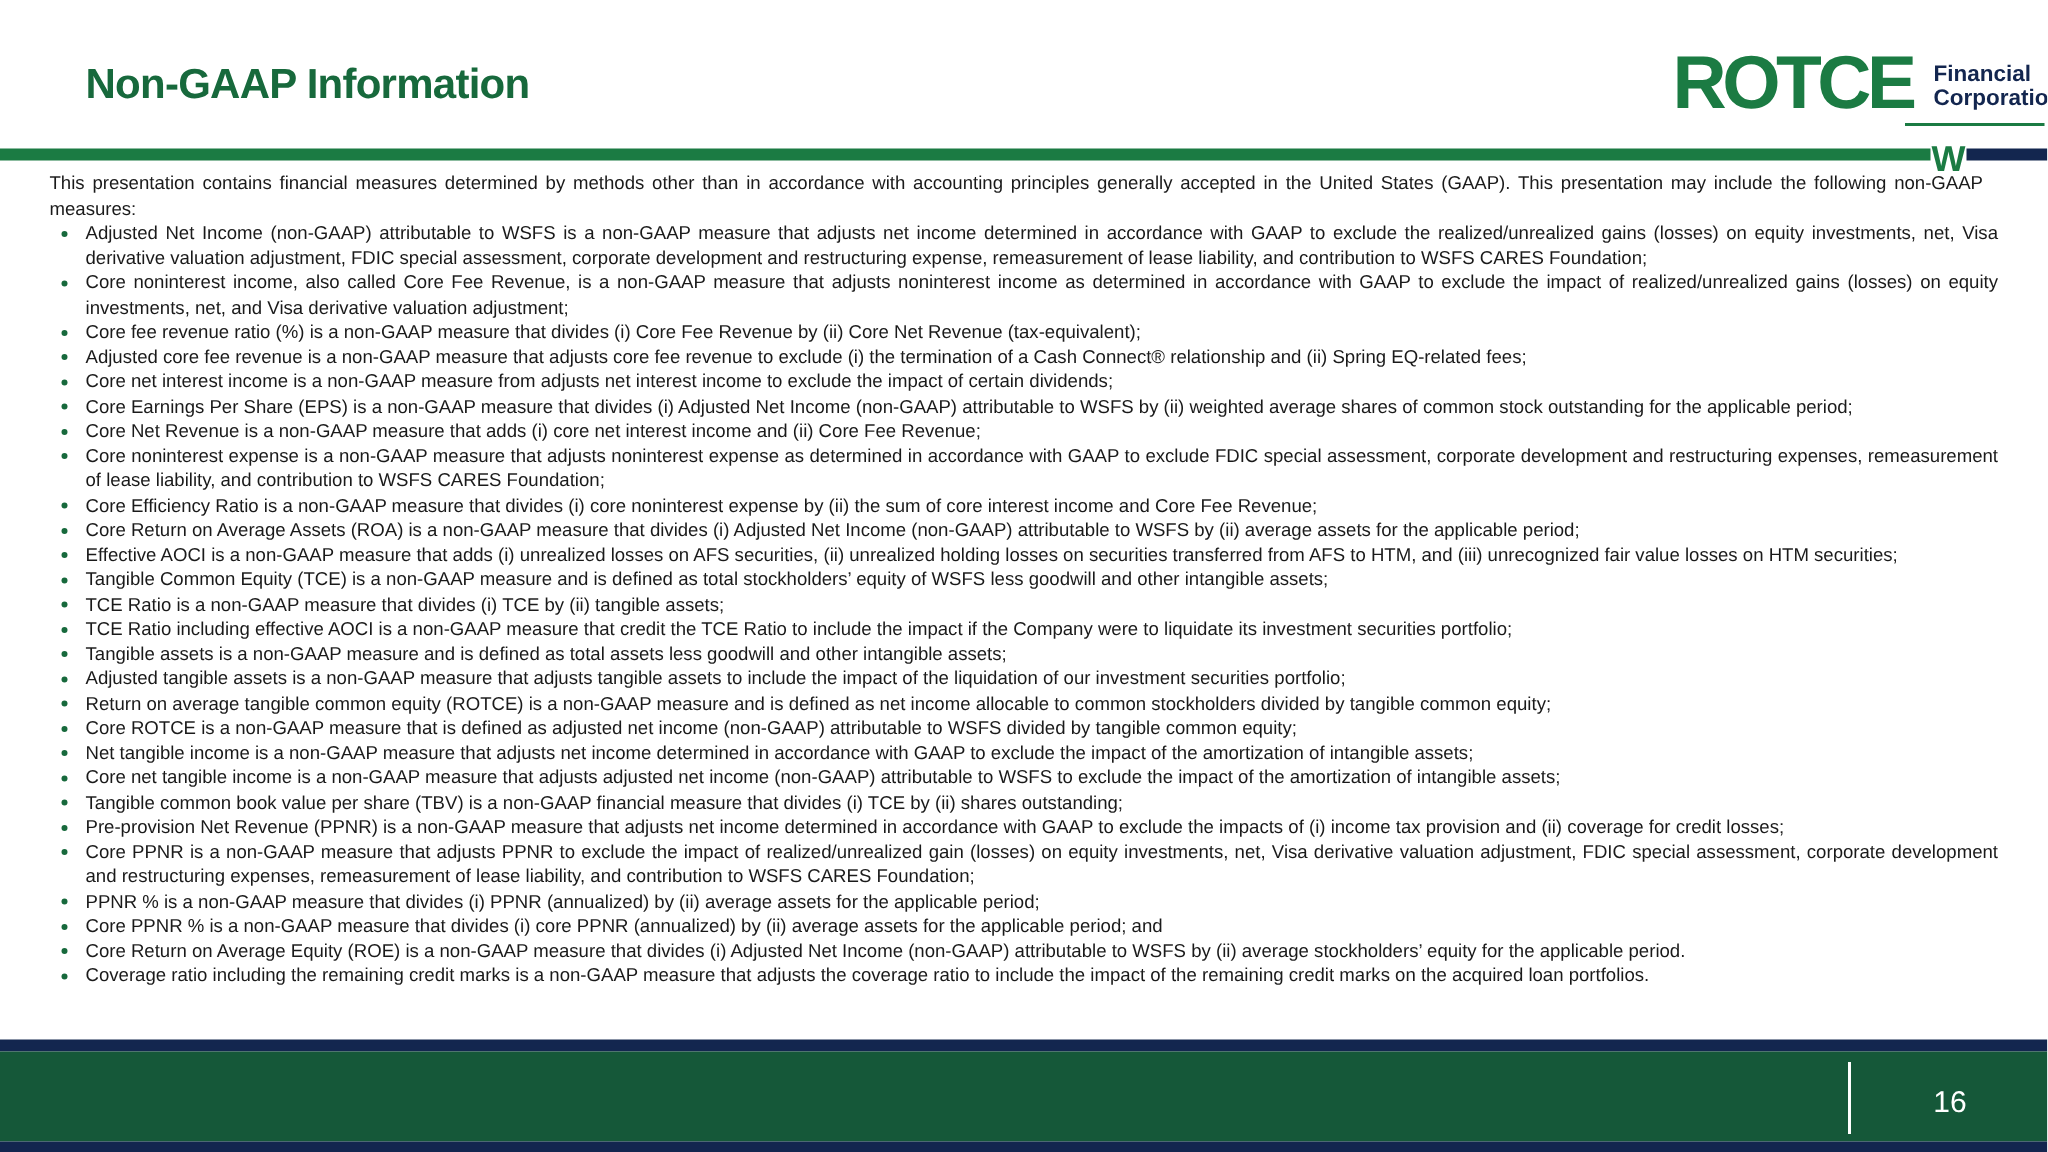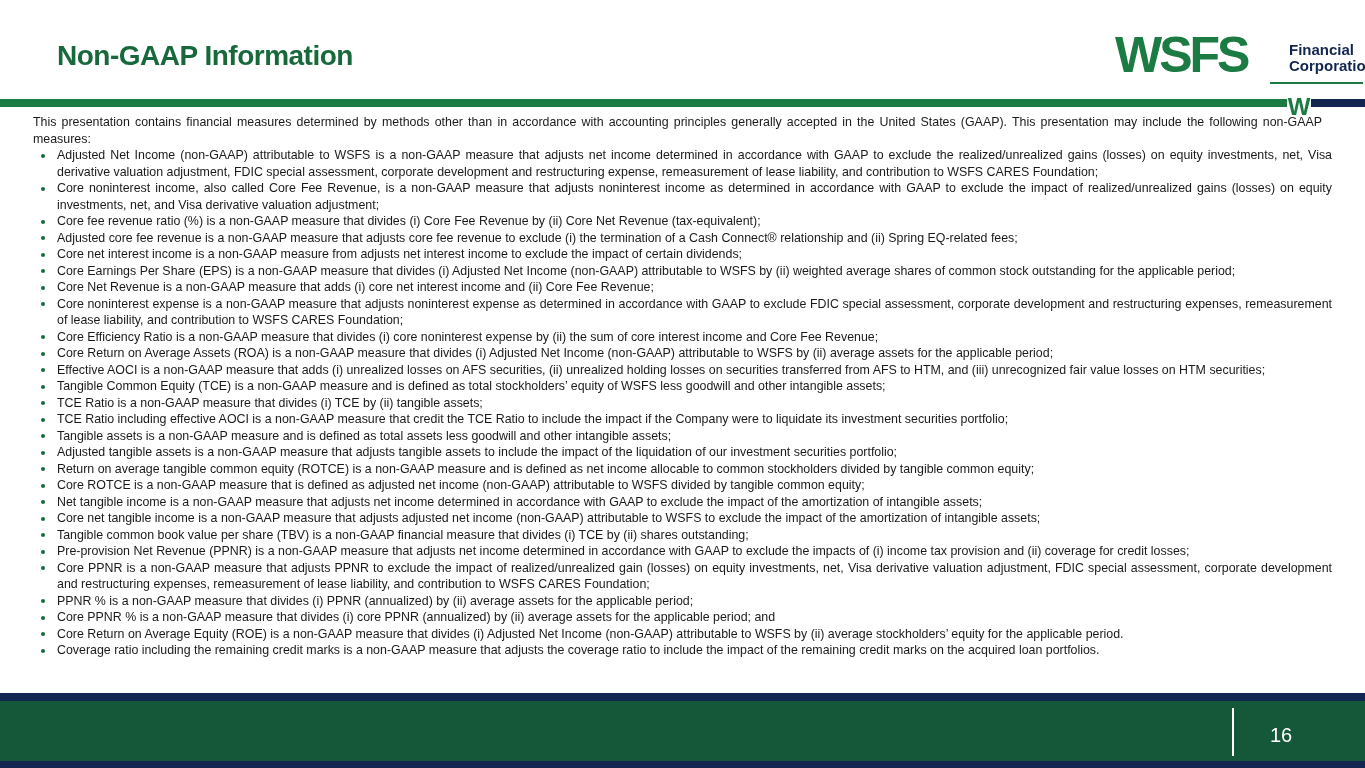--- a/index.html
+++ b/index.html
@@ -70,35 +70,36 @@
     position:absolute;left:0;top:693px;width:1365px;height:8px;background:#13264F;
   }
   .footer-green{
     position:absolute;left:0;top:701px;width:1365px;height:60px;background:#155839;
   }
   .footer-divider{
     position:absolute;left:1232px;top:708px;width:2px;height:48px;background:#ffffff;
   }
   .page-number{
     position:absolute;left:1270px;top:723px;width:60px;
+    text-align:center;
     color:#ffffff;font-size:20px;line-height:24px;
   }
   .footer-navy-bottom{
     position:absolute;left:0;top:761px;width:1365px;height:7px;background:#13264F;
   }
 </style>
 </head>
 <body>
 
 <div class="slide">
 
   <h1 class="title">Non-GAAP Information</h1>
 
   <div class="logo">
-    <div class="logo-wordmark">WSFS</div>
+    <div class="logo-wordmark">ROTCE</div>
     <div class="logo-text">
       <div>Financial</div>
       <div>Corporation</div>
     </div>
     <div class="logo-underline"></div>
   </div>
 
   <div class="divider-green"></div>
   <div class="divider-w">W</div>
   <div class="divider-navy"></div>

